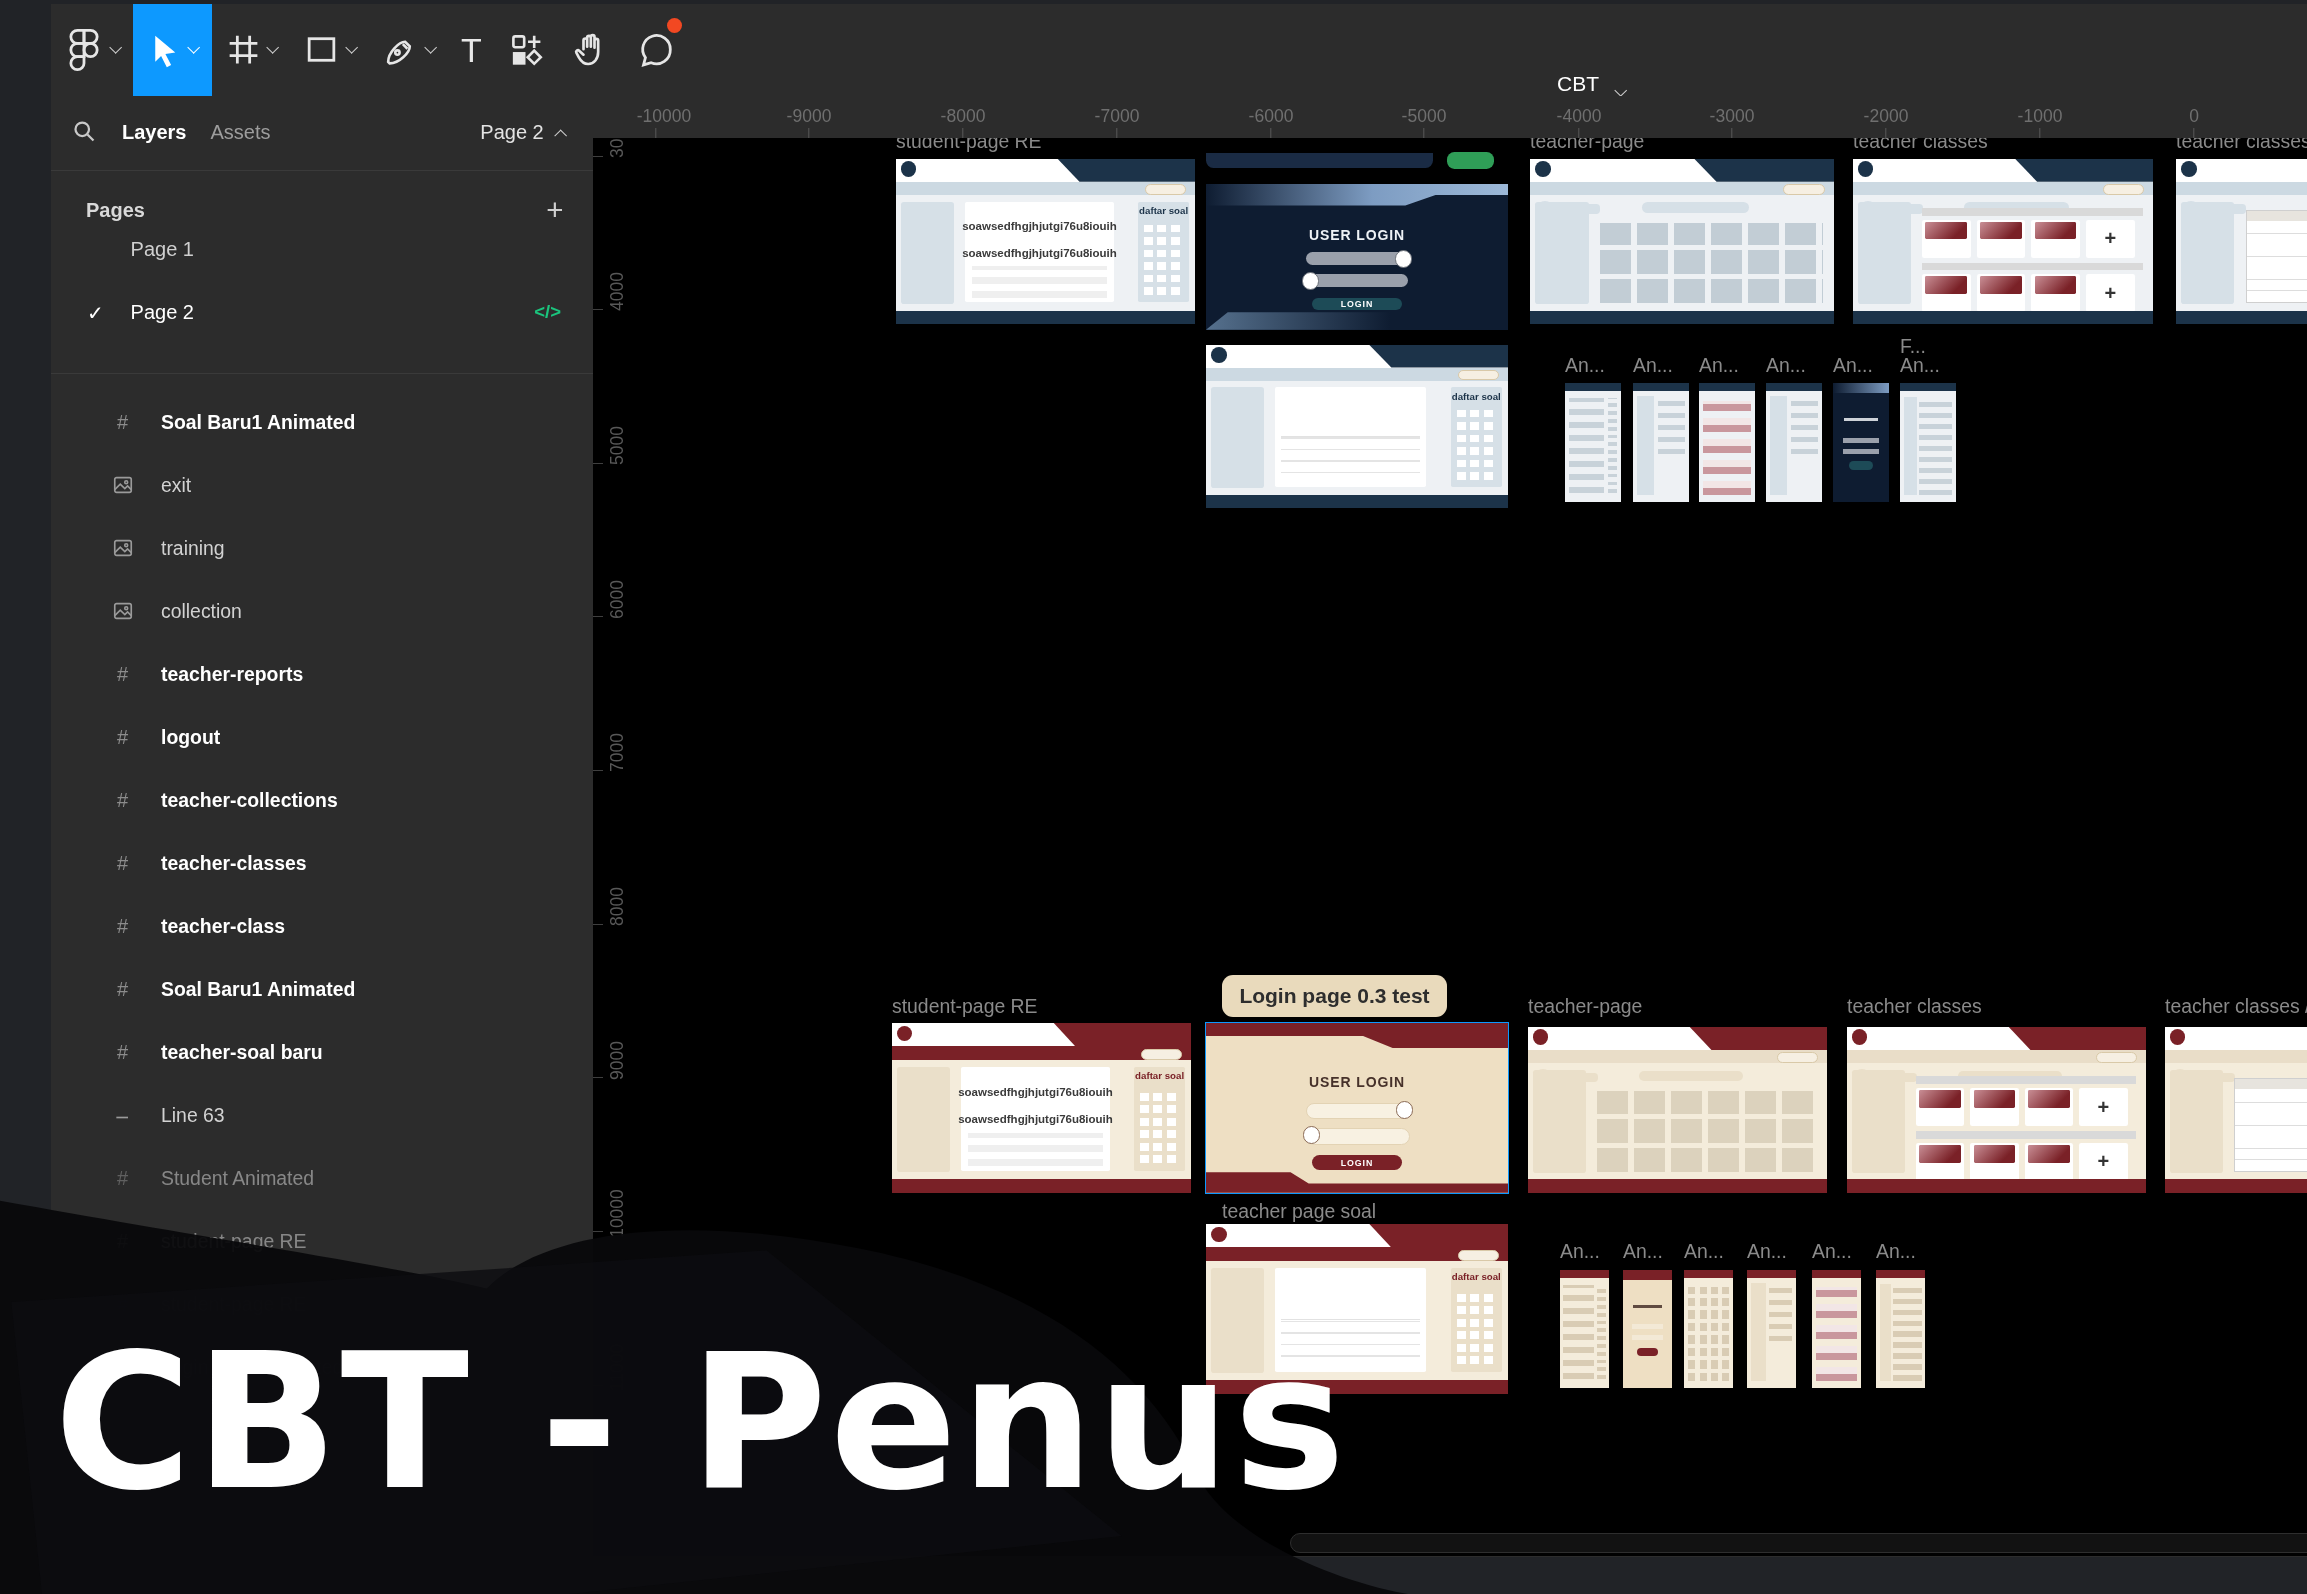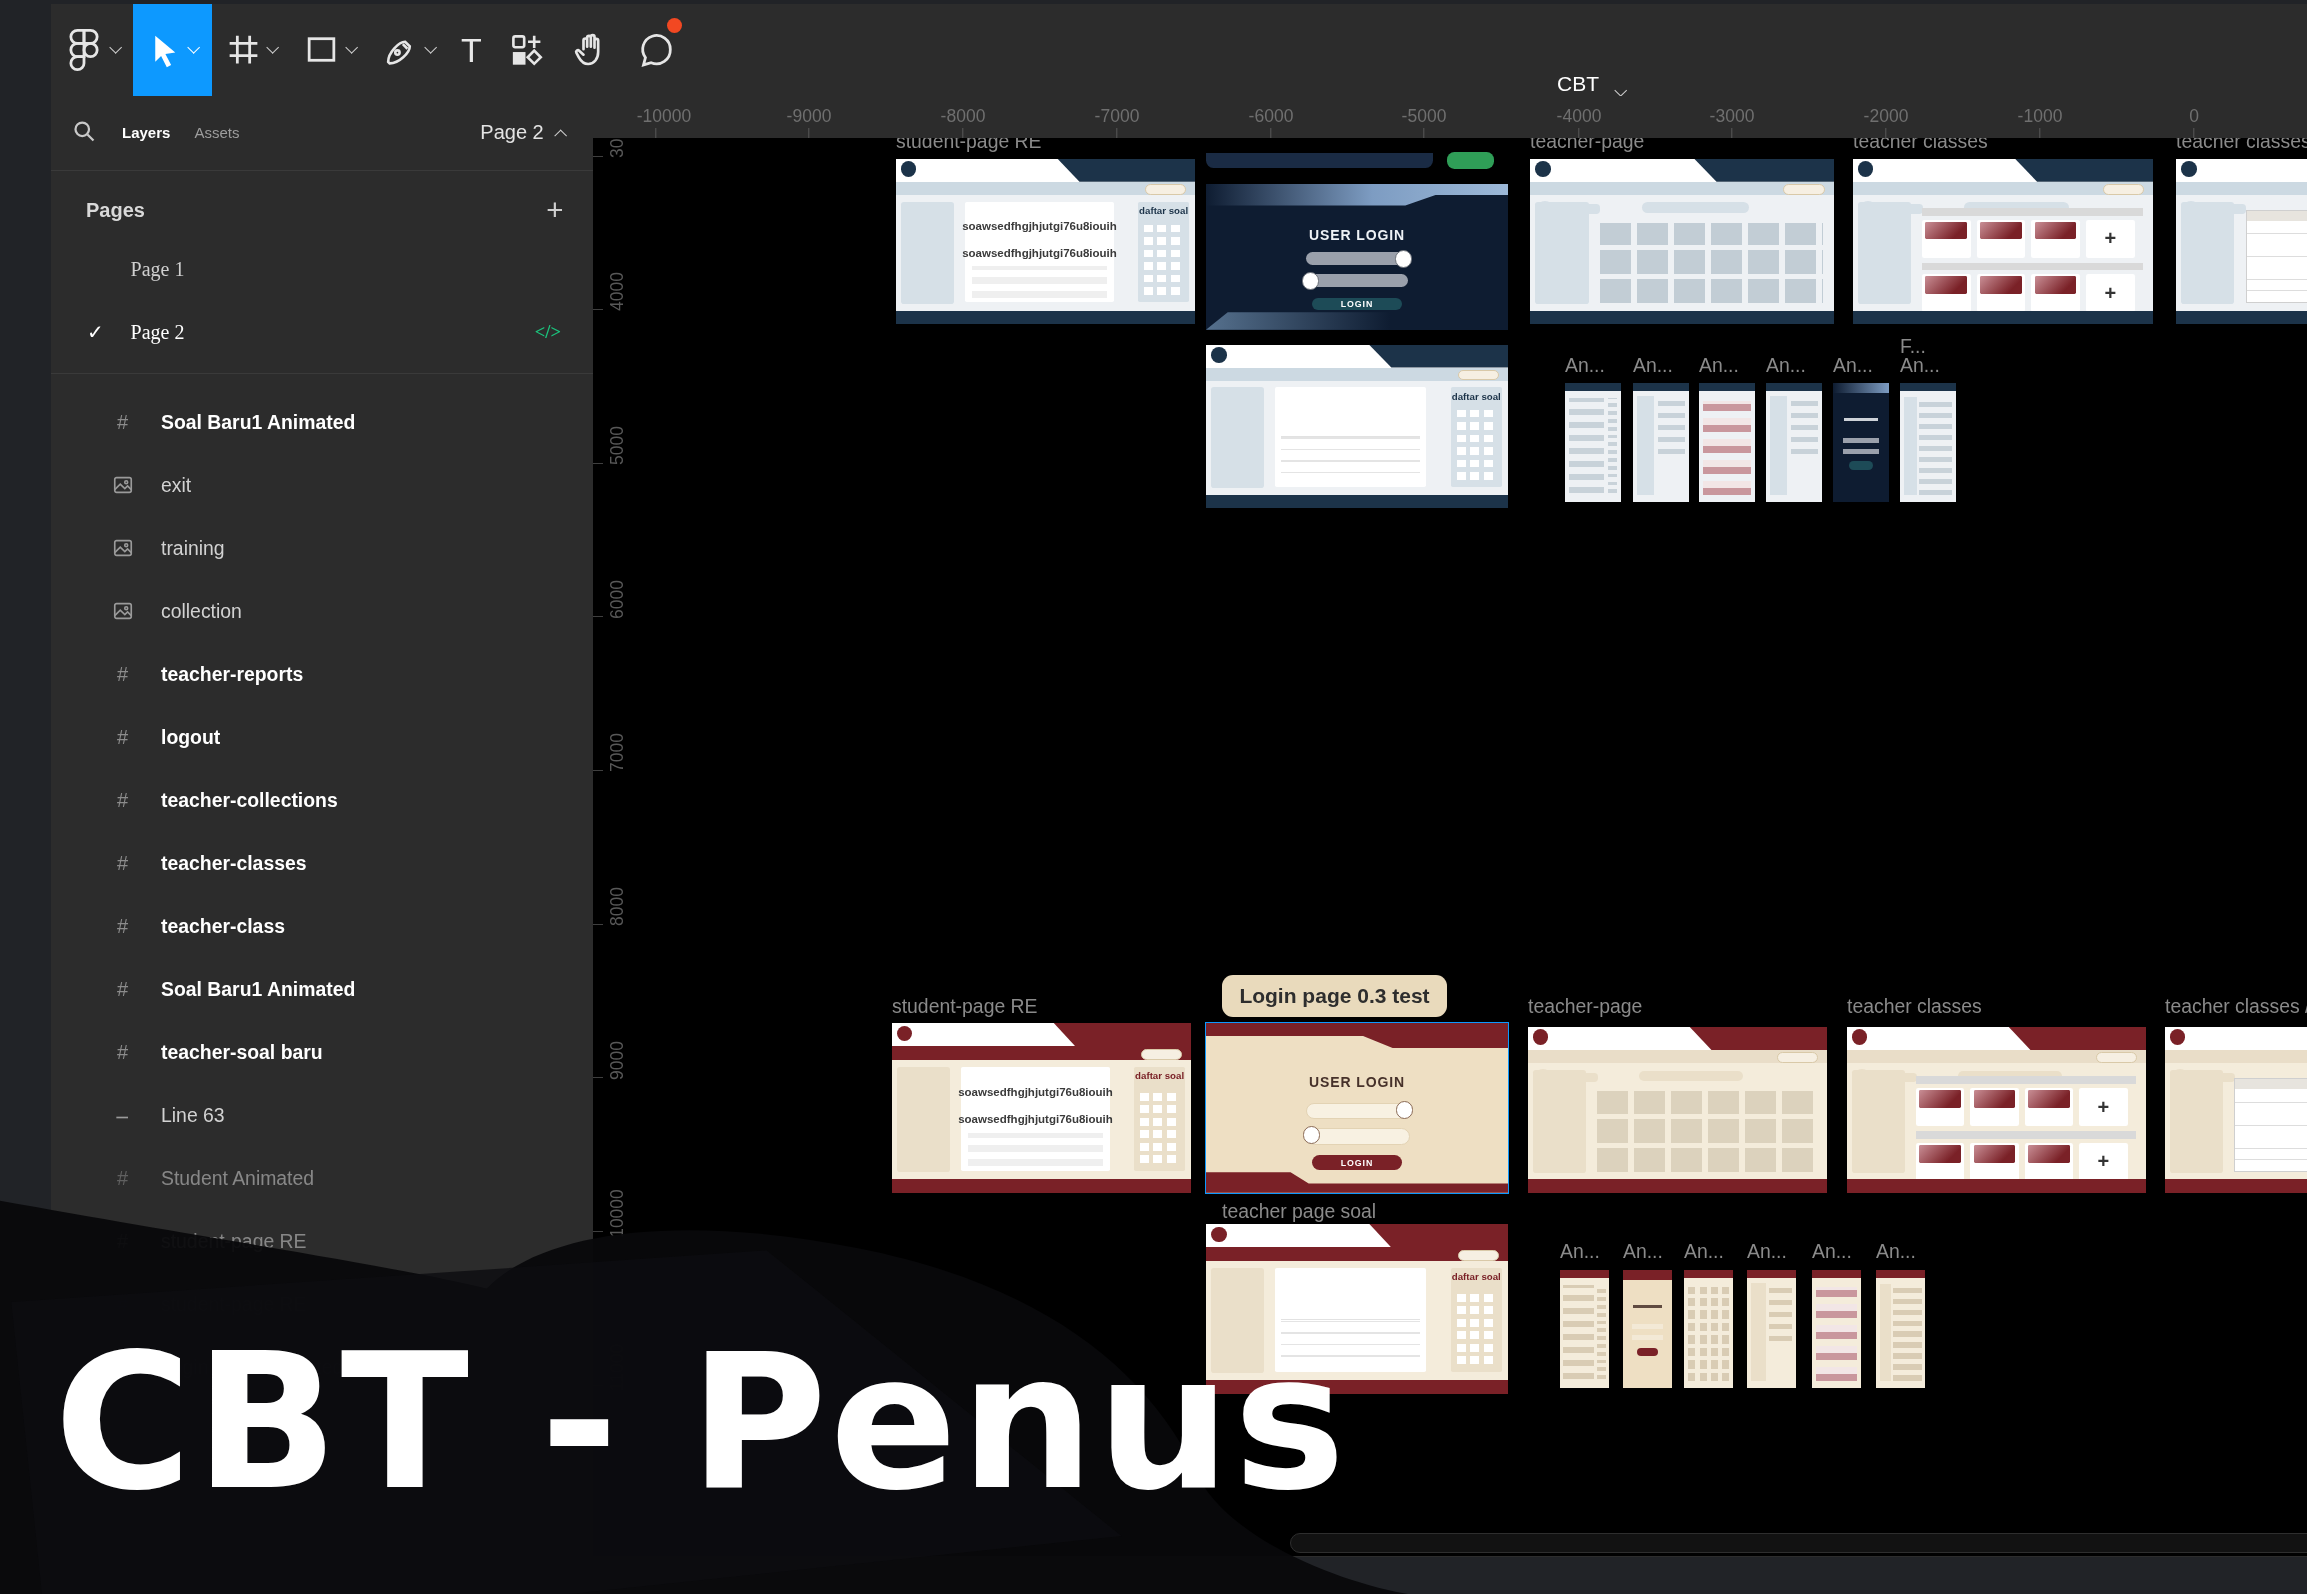--- a/index.html
+++ b/index.html
@@ -17,27 +17,27 @@
   .chev.up{transform:rotate(-135deg);margin-top:6.5px;}
   .chev.small{width:8.3px;height:8.3px;border-width:1.8px;}
   .t-text{font-size:34px;color:#e8e8e8;font-weight:400;line-height:1;}
   .title-wrap{position:absolute;left:50%;top:0;height:92px;transform:translateX(-50%);display:flex;align-items:flex-end;gap:16.6px;}
   .doc-title{font-size:21px;color:#fff;font-weight:500;}
   .reddot{position:absolute;right:6.5px;top:14px;width:15.7px;height:15.7px;border-radius:50%;background:#f24822;}
 
   
   .lsb{position:absolute;left:0;top:92px;width:542px;bottom:0;background:#2c2c2c;border-right:1.4px solid #222;}
   .lsb-tabs{display:flex;align-items:center;height:74px;border-bottom:1.4px solid #3a3a3a;padding:0 28px 0 20px;gap:24px;}
-  .lsb-tab{font-size:15px;color:#9d9d9d;font-weight:500;}
+  .lsb-tab{font-size:20px;color:#9d9d9d;font-weight:500;}
   .lsb-tab.active{color:#fff;font-weight:700;}
   .lsb-pagesel{margin-left:auto;display:flex;align-items:center;gap:12px;font-size:20px;color:#e3e3e3;}
   .pages-head{display:flex;align-items:center;height:55px;padding:0 29.5px 0 35px;margin-top:12px;}
   .pages-title{font-size:20px;color:#d9d9d9;font-weight:700;}
   .plus-glyph{margin-left:auto;font-size:29.5px;color:#cfcfcf;font-weight:300;line-height:1;}
-  .page-row{display:flex;align-items:center;height:63px;padding-left:36px;gap:16.6px;font-family:Liberation Serif, serif;}
+  .page-row{display:flex;height:63px;padding-left:36px;gap:16.6px;}
   .page-check{width:27px;font-size:20px;color:#fff;}
   .page-name{font-size:20px;color:#cfcfcf;}
   .page-row.active .page-name{color:#fff;}
   .code-glyph{margin-left:auto;margin-right:32px;font-size:18.5px;font-weight:700;color:#1bc47d;}
   .lsb-div{height:1.4px;background:#3a3a3a;margin-top:9.2px;}
   .layers{margin-top:16.6px;}
   .layer-row{display:flex;align-items:center;height:63px;padding-left:55px;gap:22px;}
   .layer-ic{width:33px;display:flex;justify-content:center;color:#8c8c8c;font-size:20px;}
   .layer-ic svg{display:block}
   .layer-name{font-size:19.4px;color:#d2d2d2;white-space:nowrap;}

